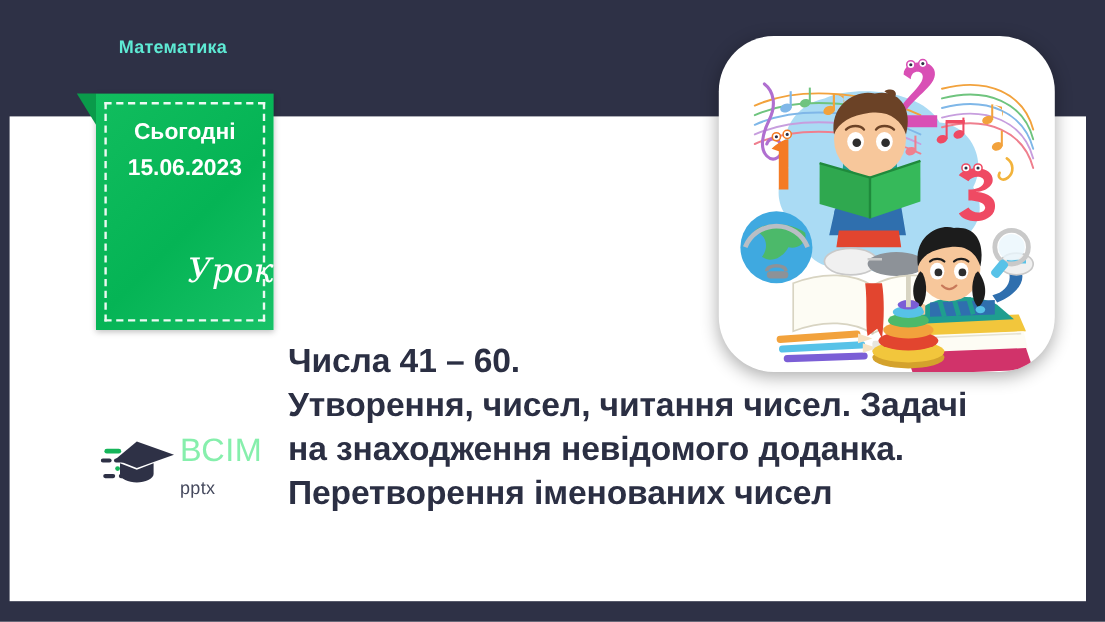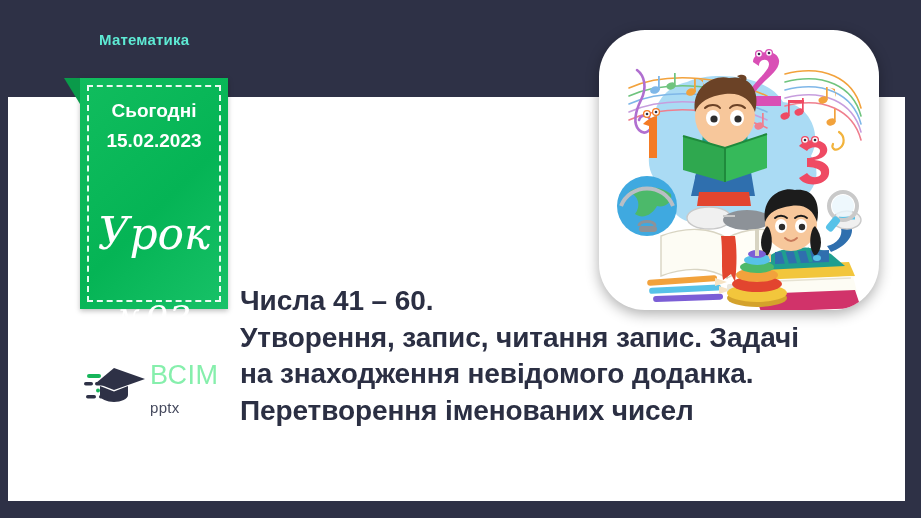--- a/index.html
+++ b/index.html
@@ -33,21 +33,21 @@
     font-size:15px;
     font-weight:bold;
     letter-spacing:.2px;
     white-space:nowrap;
   }
 
   
   #lesson-card{
     position:absolute;
     left:80px;top:78px;
-    width:148px;height:231px;
+    width:148px;height:197px;
     background:linear-gradient(135deg,#11bd5e 0%,#05b455 55%,#18c268 100%);
     box-shadow:0 2px 5px rgba(0,0,0,.25);
     text-decoration:underline;
   }
   #lesson-card-fold{
     position:absolute;
     left:-16px;top:0px;
     width:0;height:0;
     border-left:16px solid transparent;
     border-top:26px solid #0a9a4a;
@@ -62,24 +62,24 @@
     text-align:center;color:#fff;
     font-size:19px;font-weight:bold;
   }
   #today-date{
     position:absolute;left:0;right:0;top:52px;
     text-align:center;color:#fff;
     font-size:19px;font-weight:bold;
   }
   #lesson-word{
     position:absolute;left:0;right:0;top:133px;
-    text-align:center;color:#fff;
+    text-align:right;color:#fff;
     font-family:"DejaVu Serif", serif;
     font-style:italic;
-    font-size:44px;
+    font-size:28px;
     line-height:1.05;
   }
   #lesson-number{
     position:absolute;left:0;right:0;top:178px;
     text-align:center;color:#fff;
     font-family:"DejaVu Serif", serif;
     font-style:italic;
     font-size:36px;
     line-height:1.05;
     margin-top:44px;
@@ -137,21 +137,21 @@
 <div id="slide">
 
   <div id="white-panel"></div>
 
   <div id="subject-label">Математика</div>
 
   <div id="lesson-card">
     <div id="lesson-card-fold"></div>
     <div id="lesson-card-dashes"></div>
     <div id="today-label">Сьогодні</div>
-    <div id="today-date">15.02.2023</div>
+    <div id="today-date">15.06.2023</div>
     <div id="lesson-word">Урок</div>
     <div id="lesson-number"><span class="nm">№</span><span>93</span></div>
   </div>
 
   <div id="logo">
     <svg id="logo-mark" viewBox="0 0 64 42">
       <path d="M30 4 L61 15 L30 26 L12 19 Z" fill="#2e3146"></path>
       <path d="M16 22 L30 27.5 L44 22 L44 31 C44 35 37 38 30 38 C23 38 16 35 16 31 Z" fill="#2e3146"></path>
       <rect x="3" y="10" width="14" height="4" rx="2" fill="#16b55a"></rect>
       <rect x="0" y="18" width="9" height="3.5" rx="1.75" fill="#2e3146"></rect>
@@ -348,18 +348,18 @@
       <ellipse cx="158" cy="245" rx="21" ry="7" fill="#f2a23c"></ellipse>
       <ellipse cx="158" cy="237" rx="17" ry="6" fill="#4cb96a"></ellipse>
       <ellipse cx="158" cy="230" rx="13" ry="5" fill="#57c2e8"></ellipse>
       <ellipse cx="158" cy="224" rx="9" ry="4" fill="#7b5ed6"></ellipse>
       <rect x="156" y="200" width="4" height="26" fill="#d8d4c2"></rect>
     </svg>
   </div>
 
   <div id="lesson-title">
     <span class="tline">Числа 41 – 60.</span>
-    <span class="tline">Утворення, запис, читання запис. Задачі</span>
+    <span class="tline">Утворення, чисел, читання чисел. Задачі</span>
     <span class="tline">на знаходження невідомого доданка.</span>
     <span class="tline">Перетворення іменованих чисел</span>
   </div>
 
 </div>
 
 </body></html>

